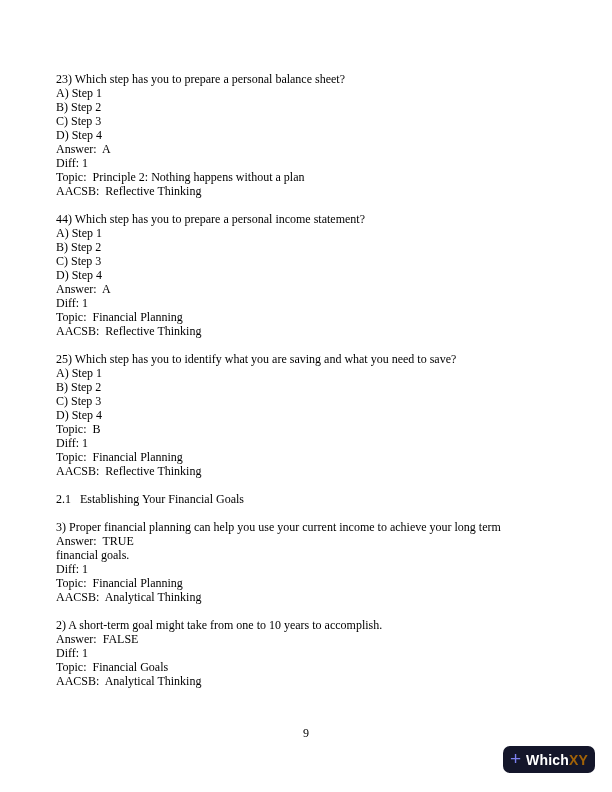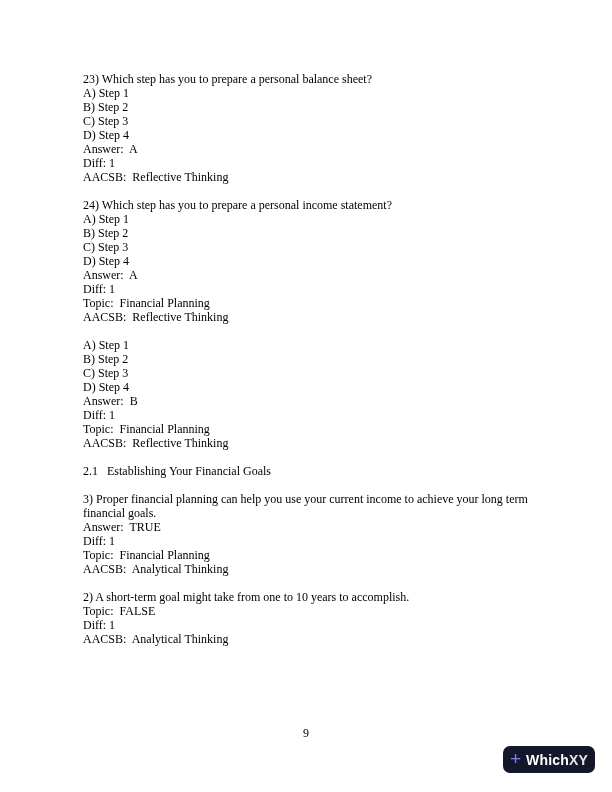--- a/index.html
+++ b/index.html
@@ -11,21 +11,21 @@
     width: 612px;
     height: 792px;
     position: relative;
     font-family: "Liberation Serif", serif;
     font-size: 12px;
     color: #000000;
     overflow: hidden;
   }
   .content {
     position: absolute;
-    left: 83px;
+    left: 56px;
     top: 72px;
     width: 483px;
   }
   .block {
     margin: 0 0 14px 0;
   }
   .line {
     line-height: 14px;
     white-space: pre-wrap;
   }
@@ -62,77 +62,80 @@
     line-height: 19px;
     margin-top: -2px;
   }
   .badge .brand {
     color: #ffffff;
     font-size: 14px;
     font-weight: 700;
     letter-spacing: 0.2px;
   }
   .badge .brand .accent {
-    color: #e5e5e5;
+    color: #a16207;
   }
 </style>
 </head>
 <body>
 
 <div class="content">
 
   <div class="block">
     <div class="line">23) Which step has you to prepare a personal balance sheet?</div>
     <div class="line">A) Step 1</div>
     <div class="line">B) Step 2</div>
     <div class="line">C) Step 3</div>
     <div class="line">D) Step 4</div>
     <div class="line">Answer:  A</div>
     <div class="line">Diff: 1</div>
+    <div class="line">Topic:  Principle 2: Nothing happens without a plan</div>
     <div class="line">AACSB:  Reflective Thinking</div>
   </div>
 
   <div class="block">
-    <div class="line">24) Which step has you to prepare a personal income statement?</div>
+    <div class="line">44) Which step has you to prepare a personal income statement?</div>
     <div class="line">A) Step 1</div>
     <div class="line">B) Step 2</div>
     <div class="line">C) Step 3</div>
     <div class="line">D) Step 4</div>
     <div class="line">Answer:  A</div>
     <div class="line">Diff: 1</div>
     <div class="line">Topic:  Financial Planning</div>
     <div class="line">AACSB:  Reflective Thinking</div>
   </div>
 
   <div class="block">
+    <div class="line">25) Which step has you to identify what you are saving and what you need to save?</div>
     <div class="line">A) Step 1</div>
     <div class="line">B) Step 2</div>
     <div class="line">C) Step 3</div>
     <div class="line">D) Step 4</div>
-    <div class="line">Answer:  B</div>
+    <div class="line">Topic:  B</div>
     <div class="line">Diff: 1</div>
     <div class="line">Topic:  Financial Planning</div>
     <div class="line">AACSB:  Reflective Thinking</div>
   </div>
 
   <div class="block heading">2.1   Establishing Your Financial Goals</div>
 
   <div class="block">
     <div class="line">3) Proper financial planning can help you use your current income to achieve your long term</div>
+    <div class="line">Answer:  TRUE</div>
     <div class="line">financial goals.</div>
-    <div class="line">Answer:  TRUE</div>
     <div class="line">Diff: 1</div>
     <div class="line">Topic:  Financial Planning</div>
     <div class="line">AACSB:  Analytical Thinking</div>
   </div>
 
   <div class="block">
     <div class="line">2) A short-term goal might take from one to 10 years to accomplish.</div>
-    <div class="line">Topic:  FALSE</div>
+    <div class="line">Answer:  FALSE</div>
     <div class="line">Diff: 1</div>
+    <div class="line">Topic:  Financial Goals</div>
     <div class="line">AACSB:  Analytical Thinking</div>
   </div>
 
 </div>
 
 <div class="footer">9</div>
 
 <div class="badge">
   <span class="plus">+</span>
   <span class="brand"><span>Which</span><span class="accent">XY</span></span>

